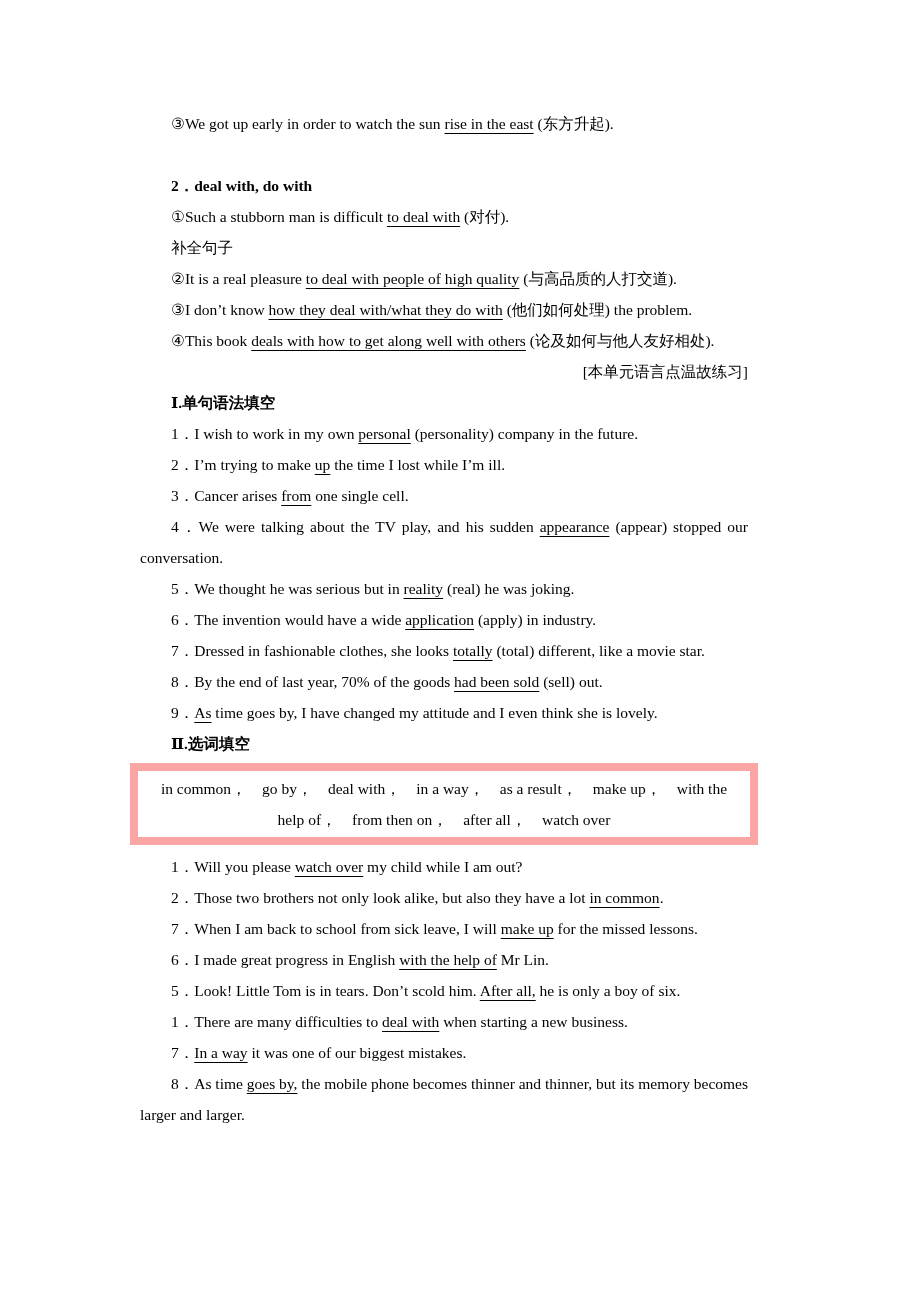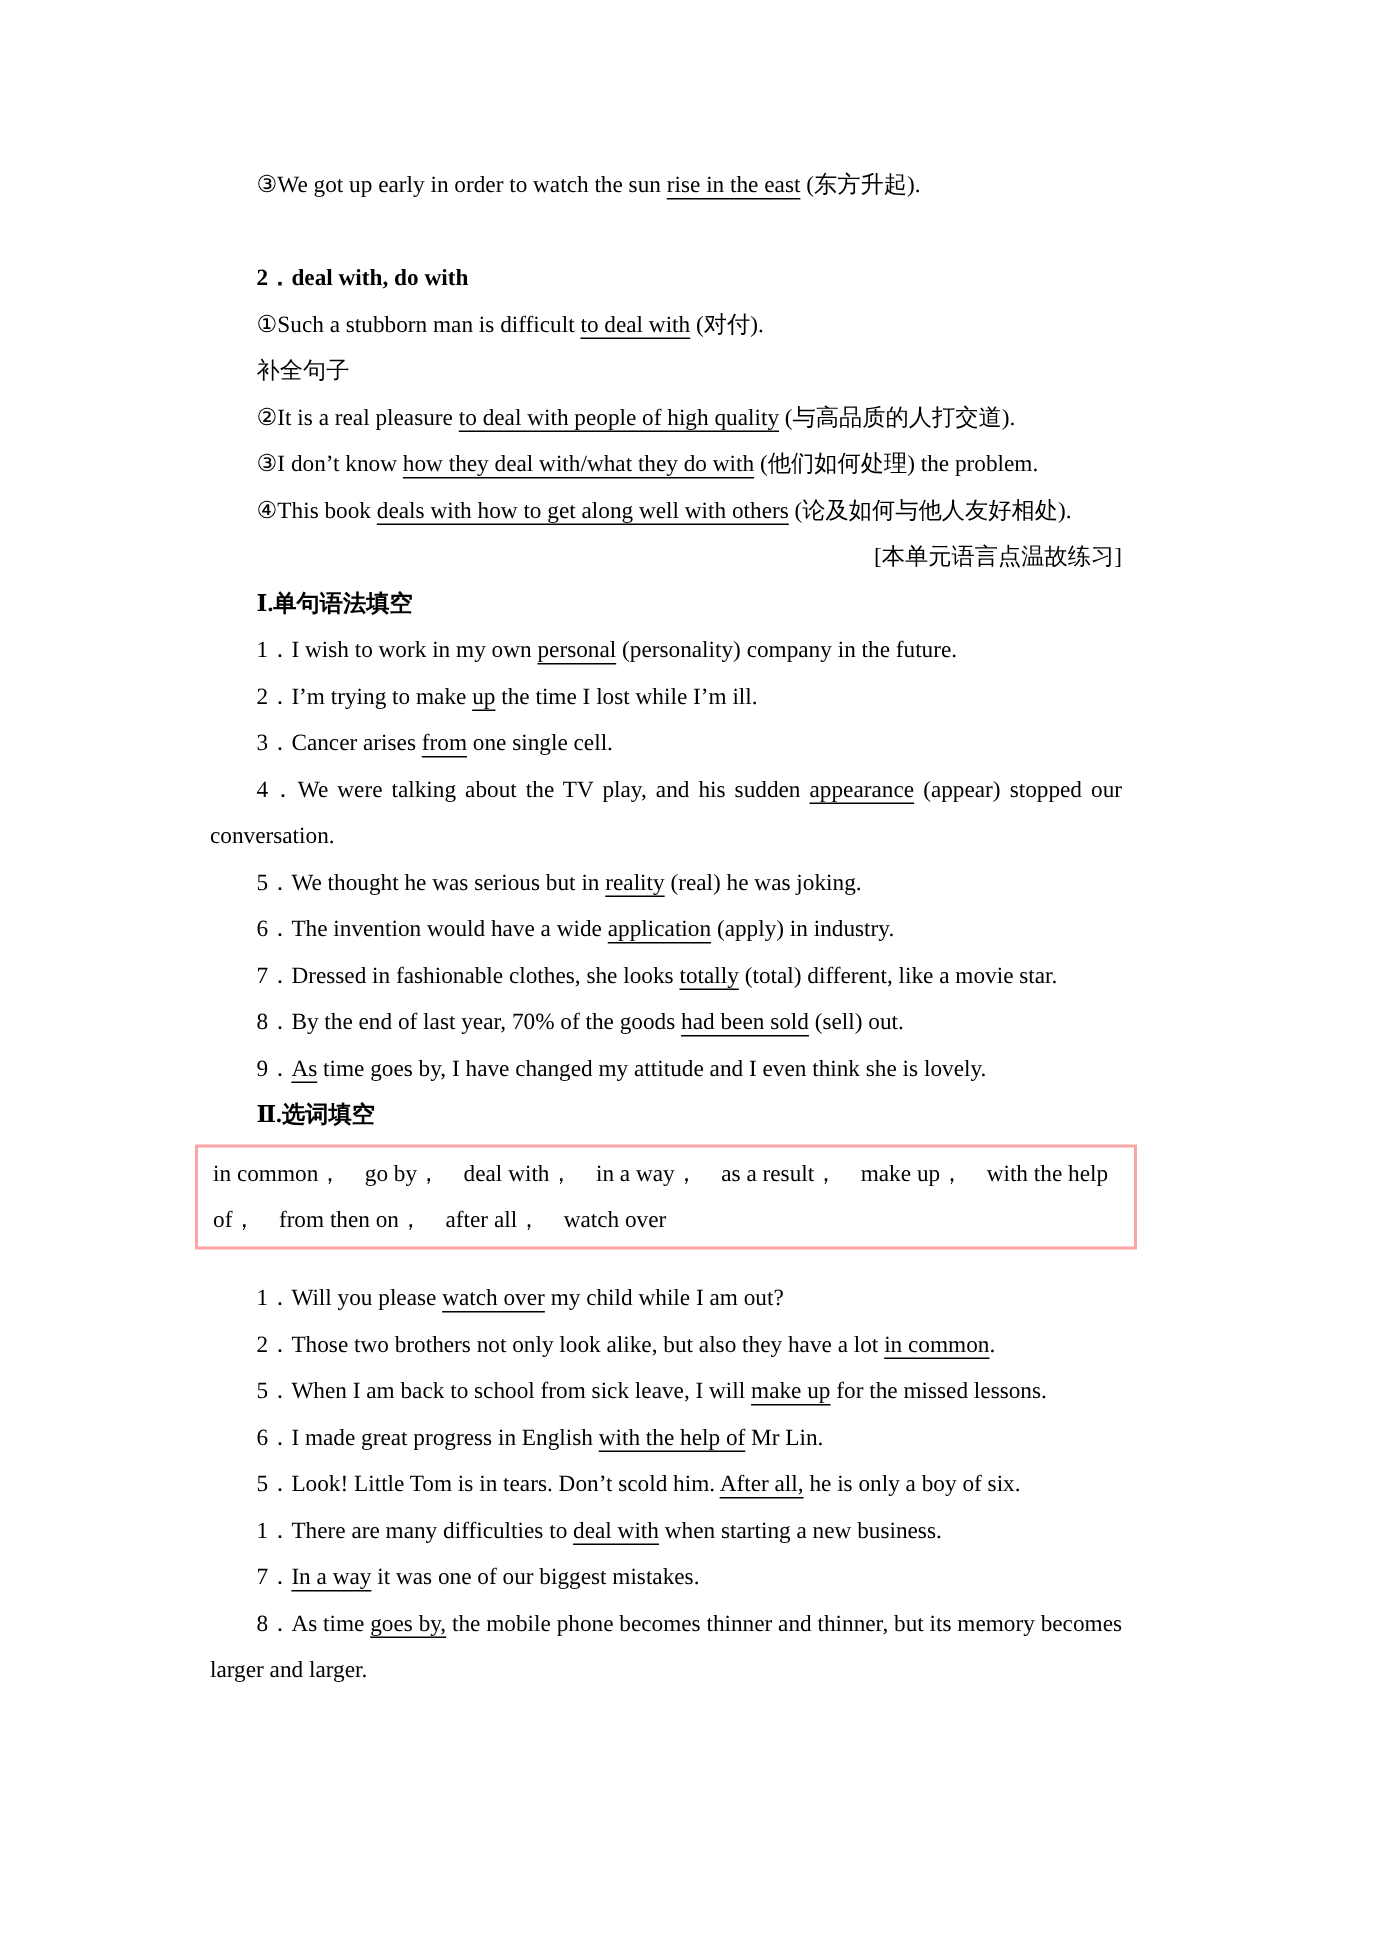--- a/index.html
+++ b/index.html
@@ -32,25 +32,25 @@
   }
   .bold {
     font-weight: bold;
     margin-top: 40px;
   }
   .u {
     text-decoration: underline;
     text-underline-offset: 4px;
   }
   .word-bank {
-    border: 2px solid #fca5a5;
-    margin: 4px -10px 17px -10px;
+    border: 8px solid #fca5a5;
+    margin: 4px -10px 6px -10px;
     padding: 2px 10px;
     text-indent: 0;
-    text-align: left;
+    text-align: center;
     white-space: pre-wrap;
   }
 </style>
 </head>
 <body>
 
 <div class="page" id="doc">
     <p class="para"><span class="">③We got up early in order to watch the sun </span><span class="u ">rise in the east</span><span class=""> (东方升起).</span></p>
     <p class="para gap-top"><span class="bold">2．deal with, do with</span></p>
     <p class="para"><span class="">①Such a stubborn man is difficult </span><span class="u ">to deal with</span><span class=""> (对付).</span></p>
@@ -66,19 +66,19 @@
     <p class="para"><span class="">4．We were talking about the TV play, and his sudden </span><span class="u ">appearance</span><span class=""> (appear) stopped our conversation.</span></p>
     <p class="para"><span class="">5．We thought he was serious but in </span><span class="u ">reality</span><span class=""> (real) he was joking.</span></p>
     <p class="para"><span class="">6．The invention would have a wide </span><span class="u ">application</span><span class=""> (apply) in industry.</span></p>
     <p class="para"><span class="">7．Dressed in fashionable clothes, she looks </span><span class="u ">totally</span><span class=""> (total) different, like a movie star.</span></p>
     <p class="para"><span class="">8．By the end of last year, 70% of the goods </span><span class="u ">had been sold</span><span class=""> (sell) out.</span></p>
     <p class="para"><span class="">9．</span><span class="u ">As</span><span class=""> time goes by, I have changed my attitude and I even think she is lovely.</span></p>
     <p class="para"><span class="bold">Ⅱ.选词填空</span></p>
     <div class="word-bank"><span>in common</span><span>，    </span><span>go by</span><span>，    </span><span>deal with</span><span>，    </span><span>in a way</span><span>，    </span><span>as a result</span><span>，    </span><span>make up</span><span>，    </span><span>with the help of</span><span>，    </span><span>from then on</span><span>，    </span><span>after all</span><span>，    </span><span>watch over</span></div>
     <p class="para"><span class="">1．Will you please </span><span class="u ">watch over</span><span class=""> my child while I am out?</span></p>
     <p class="para"><span class="">2．Those two brothers not only look alike, but also they have a lot </span><span class="u ">in common</span><span class="">.</span></p>
-    <p class="para"><span class="">5．When I am back to school from sick leave, I will </span><span class="u ">make up</span><span class=""> for the missed lessons.</span></p>
+    <p class="para"><span class="">7．When I am back to school from sick leave, I will </span><span class="u ">make up</span><span class=""> for the missed lessons.</span></p>
     <p class="para"><span class="">6．I made great progress in English </span><span class="u ">with the help of</span><span class=""> Mr Lin.</span></p>
     <p class="para"><span class="">5．Look! Little Tom is in tears. Don’t scold him. </span><span class="u ">After all,</span><span class=""> he is only a boy of six.</span></p>
     <p class="para"><span class="">1．There are many difficulties to </span><span class="u ">deal with</span><span class=""> when starting a new business.</span></p>
     <p class="para"><span class="">7．</span><span class="u ">In a way</span><span class=""> it was one of our biggest mistakes.</span></p>
     <p class="para"><span class="">8．As time </span><span class="u ">goes by,</span><span class=""> the mobile phone becomes thinner and thinner, but its memory becomes larger and larger.</span></p>
   </div>
 
 </body></html>

